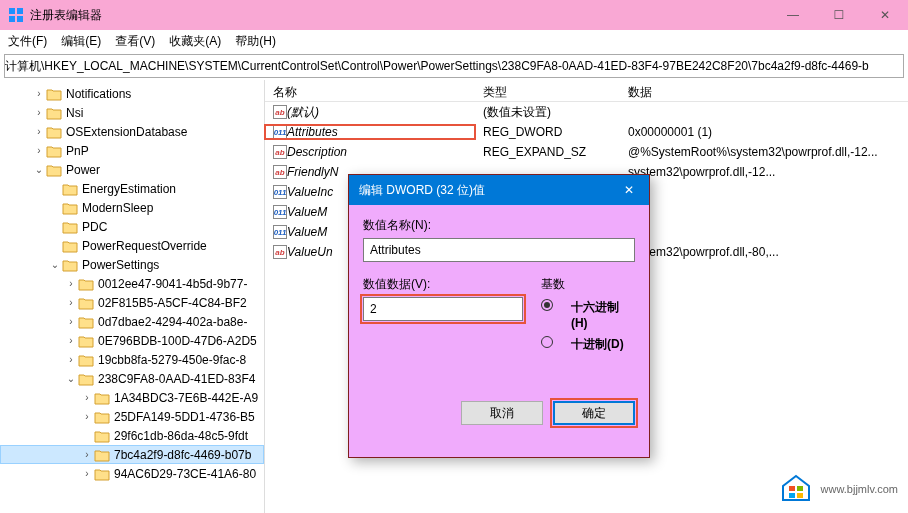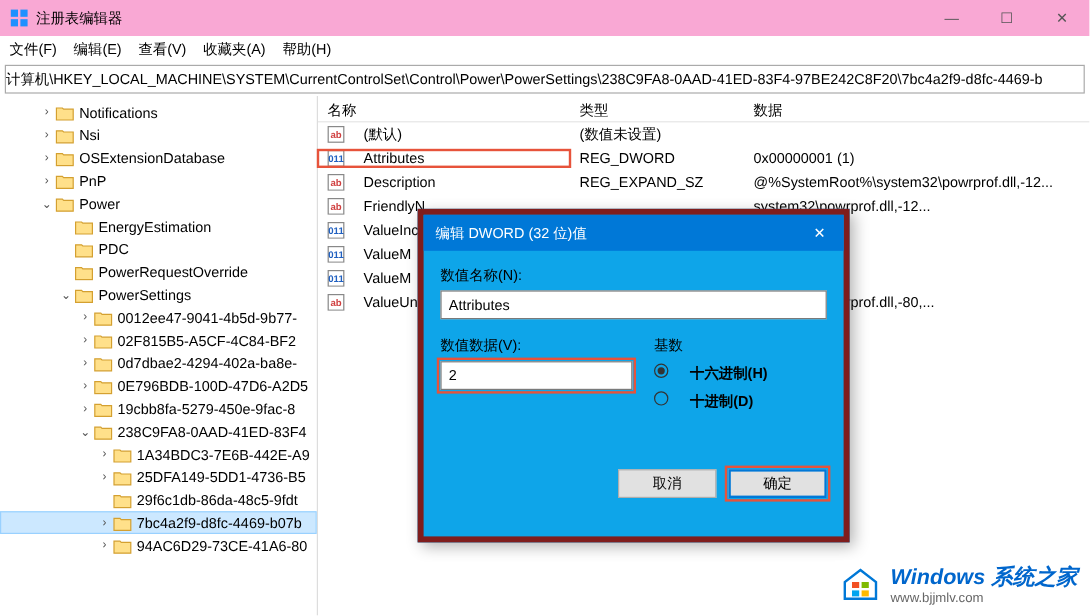--- a/index.html
+++ b/index.html
@@ -22,30 +22,30 @@
 .tree-row .chev { width: 14px; display: inline-flex; justify-content: center; color: #555; font-size: 10px; }
 .tree-row .folder { width: 16px; height: 14px; margin-right: 4px; }
 .tree-row.sel { background: #cce8ff; outline: 1px solid #99d1ff; }
 .hl-red { outline: 2px solid #e7533b; outline-offset: -1px; }
 
 .listpane { flex: 1; position: relative; }
 .list-header { display: flex; height: 22px; align-items: flex-end; border-bottom: 1px solid #e5e5e5; }
 .list-header .col { padding: 0 8px; color: #000; }
 .list-row { display: flex; height: 20px; align-items: center; }
 .list-row .cell { padding: 0 8px; white-space: nowrap; overflow: hidden; text-overflow: ellipsis; }
-.list-row .name-cell { display: flex; align-items: center; gap: 16px; }
+.list-row .name-cell { display: flex; align-items: center; gap: 0; font-style: italic; }
 .val-icon { width: 14px; height: 14px; border: 1px solid #888; display: inline-flex; align-items: center; justify-content: center; font-size: 8px; font-weight: bold; }
 .val-icon.str { color: #d04040; }
 .val-icon.bin { color: #2060c0; }
 
 .col-name { width: 210px; }
 .col-type { width: 145px; }
 .col-data { flex: 1; }
 
-.dialog { position: absolute; left: 348px; top: 174px; width: 360px; background: #0ea5e9; border: 5px solid #7f1d1d; box-shadow: 4px 4px 12px rgba(0,0,0,0.3); }
+.dialog { position: absolute; left: 348px; top: 174px; width: 302px; background: #f0abfc; border: 1px solid #7f1d1d; box-shadow: 4px 4px 12px rgba(0,0,0,0.3); }
 .dialog-title { height: 30px; background: #0078d7; color: #fff; display: flex; align-items: center; padding: 0 10px; }
 .dialog-title .t { flex: 1; }
 .dialog-title .x { width: 20px; text-align: center; cursor: pointer; }
 .dialog-body { padding: 12px 14px 32px 14px; }
 .dialog-body .lbl { margin-bottom: 4px; }
 .dlg-input { width: 100%; height: 24px; border: 1px solid #7a7a7a; padding: 0 6px; background: #fff; }
 .dlg-row2 { display: flex; margin-top: 14px; gap: 18px; }
 .dlg-left { width: 160px; }
 .dlg-right { flex: 1; }
 .radio-row { display: flex; align-items: flex-start; gap: 18px; margin: 6px 0; font-weight: bold; }
@@ -143,20 +143,28 @@
             <path d="M1 3 L6 3 L7 4 L15 4 L15 13 L1 13 Z" fill="#ffe08a" stroke="#d4a030"></path>
           </svg></span>
         <span>EnergyEstimation</span>
       </div>
       <div class="tree-row">
         <span class="spacer" style="width: 48px;"></span>
         <span class="chev"></span>
         <span class="folder"><svg class="folder-svg" viewBox="0 0 16 14">
             <path d="M1 3 L6 3 L7 4 L15 4 L15 13 L1 13 Z" fill="#ffe08a" stroke="#d4a030"></path>
           </svg></span>
+        <span>ModernSleep</span>
+      </div>
+      <div class="tree-row">
+        <span class="spacer" style="width: 48px;"></span>
+        <span class="chev"></span>
+        <span class="folder"><svg class="folder-svg" viewBox="0 0 16 14">
+            <path d="M1 3 L6 3 L7 4 L15 4 L15 13 L1 13 Z" fill="#ffe08a" stroke="#d4a030"></path>
+          </svg></span>
         <span>PDC</span>
       </div>
       <div class="tree-row">
         <span class="spacer" style="width: 48px;"></span>
         <span class="chev"></span>
         <span class="folder"><svg class="folder-svg" viewBox="0 0 16 14">
             <path d="M1 3 L6 3 L7 4 L15 4 L15 13 L1 13 Z" fill="#ffe08a" stroke="#d4a030"></path>
           </svg></span>
         <span>PowerRequestOverride</span>
       </div>
@@ -368,16 +376,15 @@
   <span>
     <svg width="34" height="30" viewBox="0 0 34 30">
       <polygon points="17,4 30,14 30,28 4,28 4,14" fill="none" stroke="#0078d7" stroke-width="2"></polygon>
       <rect x="10" y="14" width="6" height="5" fill="#f25022"></rect>
       <rect x="18" y="14" width="6" height="5" fill="#7fba00"></rect>
       <rect x="10" y="21" width="6" height="5" fill="#00a4ef"></rect>
       <rect x="18" y="21" width="6" height="5" fill="#ffb900"></rect>
     </svg>
   </span>
   <span>
-    <div class="wm-main">Windows 系统之家</div>
     <div class="wm-sub">www.bjjmlv.com</div>
   </span>
 </div>
 
 </body></html>

